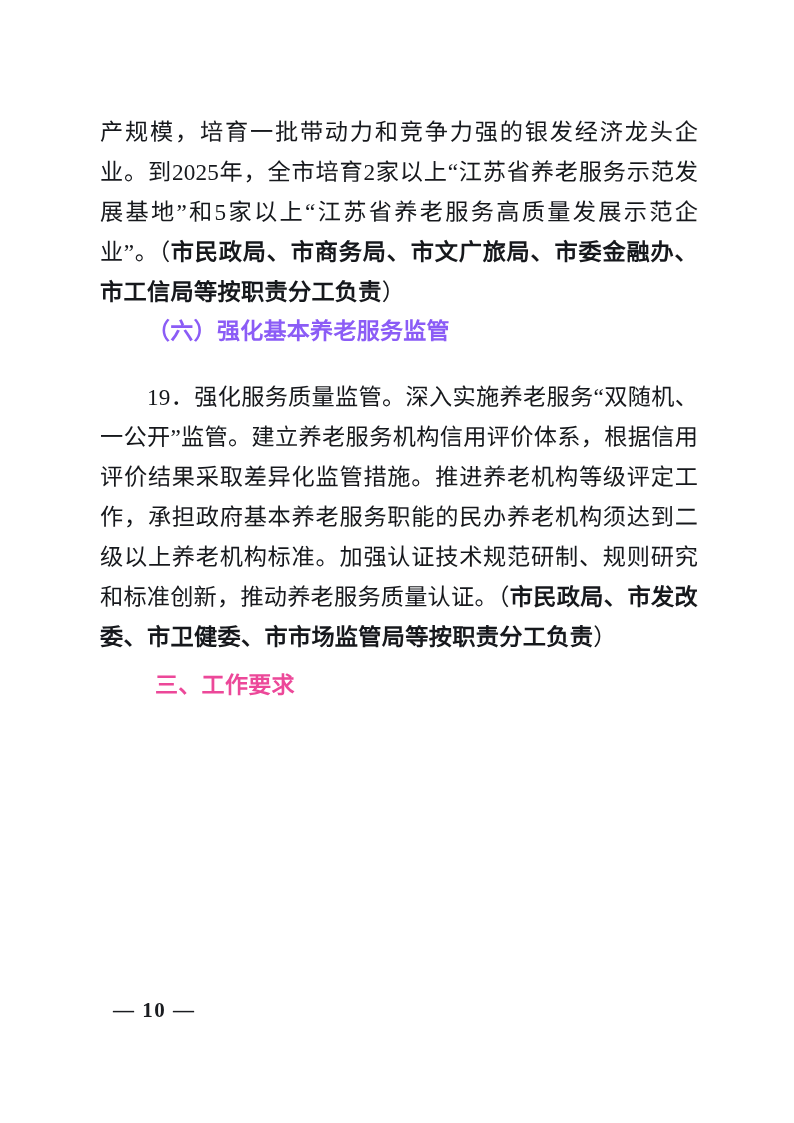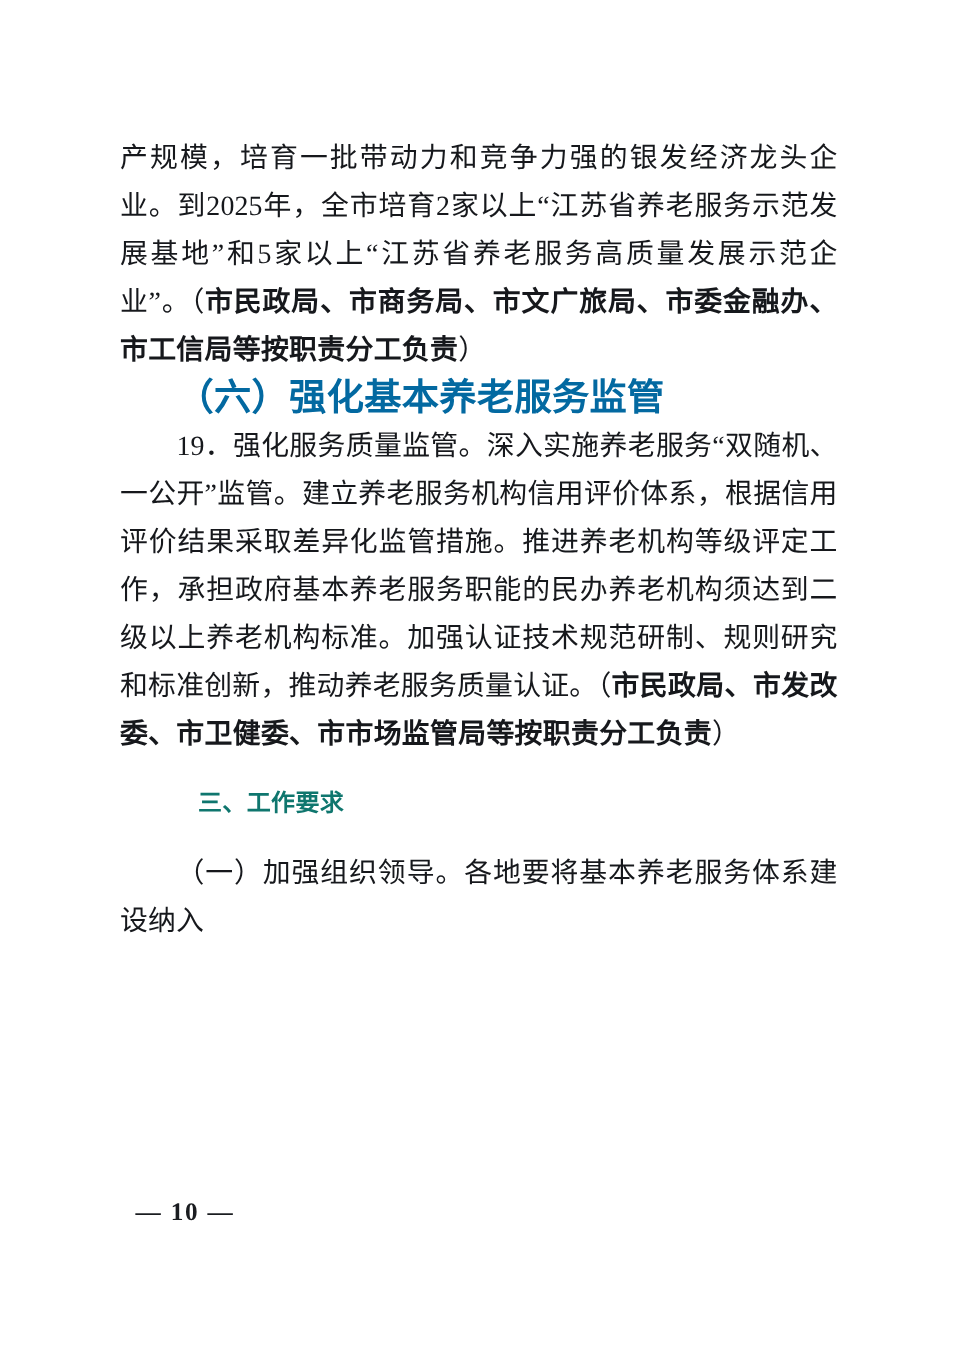--- a/index.html
+++ b/index.html
@@ -35,55 +35,56 @@
     line-height: 40px;
     text-align: justify;
     text-justify: inter-character;
     letter-spacing: 0.15px;
     text-indent: 0;
     color: #16181c;
   }
 
   .para.indent {
     text-indent: 47px;
+    margin-top: 25px;
   }
 
   
   .para.flow {
     text-indent: 0;
   }
 
   
   .dept {
     font-weight: 700;
     font-family: "Liberation Serif", "DejaVu Serif", serif;
     letter-spacing: 0.3px;
   }
 
   
   .subhead {
     margin: 0;
-    font-size: 31px;
+    font-size: 23px;
     line-height: 40px;
     font-weight: 700;
     text-indent: 47px;
     letter-spacing: 0.4px;
-    color: #0369a1;
+    color: #8b5cf6;
   }
 
   
   .section-head {
-    margin: 18px;
-    font-size: 20px;
+    margin: 8px;
+    font-size: 23px;
     line-height: 40px;
     font-weight: 700;
     font-family: "Liberation Sans", "DejaVu Sans", sans-serif;
     text-indent: 47px;
     letter-spacing: 1px;
-    color: #0f766e;
+    color: #ec4899;
   }
 
   
   .page-number {
     position: absolute;
     left: 113px;
     top: 996px;
     font-size: 21px;
     line-height: 28px;
     letter-spacing: 1.5px;
@@ -97,19 +98,18 @@
 <body>
 
 <div class="page">
 
   <div class="content">
     <div id="blocks-root">
         <p class="para flow"><span>产规模，培育一批带动力和竞争力强的银发经济龙头企业。到2025年，全市培育2家以上“江苏省养老服务示范发展基地”和5家以上“江苏省养老服务高质量发展示范企业”。（</span><span class="dept">市民政局、市商务局、市文广旅局、市委金融办、市工信局等按职责分工负责</span><span>）</span></p>
         <p class="subhead"><span class="dept">（六）强化基本养老服务监管</span></p>
         <p class="para indent"><span>19．强化服务质量监管。深入实施养老服务“双随机、一公开”监管。建立养老服务机构信用评价体系，根据信用评价结果采取差异化监管措施。推进养老机构等级评定工作，承担政府基本养老服务职能的民办养老机构须达到二级以上养老机构标准。加强认证技术规范研制、规则研究和标准创新，推动养老服务质量认证。（</span><span class="dept">市民政局、市发改委、市卫健委、市市场监管局等按职责分工负责</span><span>）</span></p>
         <p class="section-head"><span class="dept">三、工作要求</span></p>
-        <p class="para indent"><span>（一）加强组织领导。各地要将基本养老服务体系建设纳入</span></p>
       </div>
   </div>
 
   <div class="page-number">— 10 —</div>
 
 </div>
 
 </body></html>

